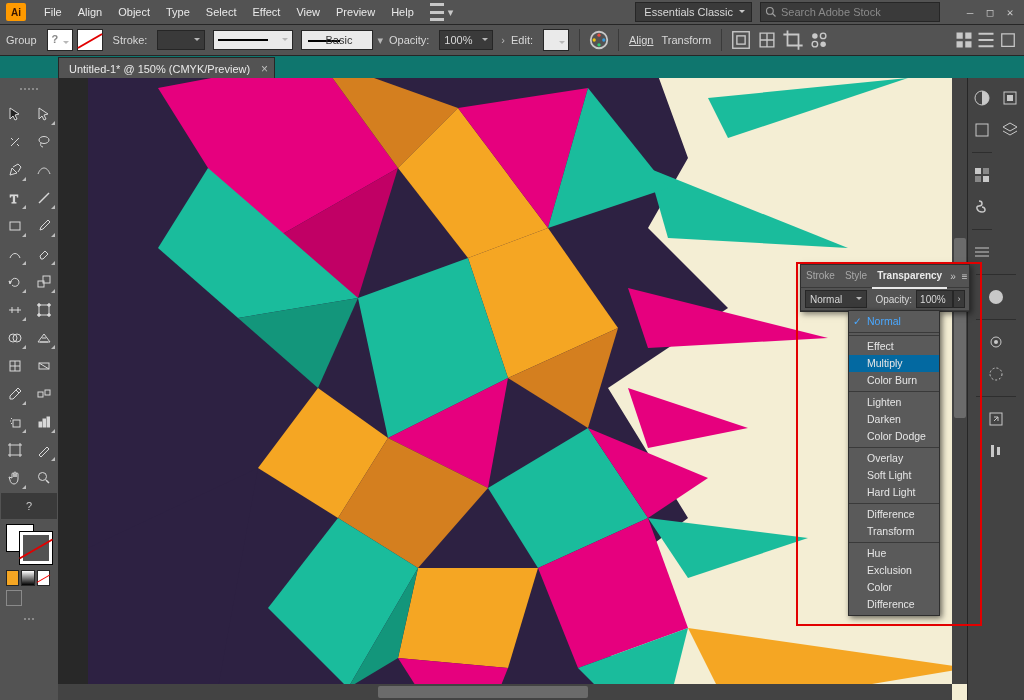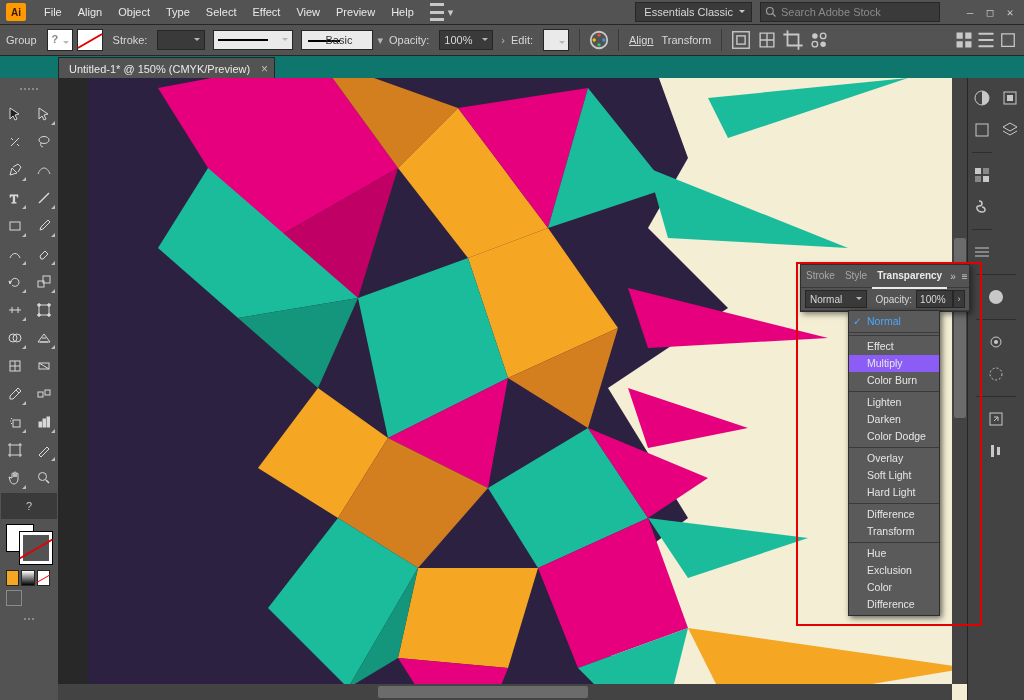--- a/index.html
+++ b/index.html
@@ -68,21 +68,21 @@
 .tp-select{width:62px;height:16px;background:#3a3a3a;border:1px solid #262626;display:flex;align-items:center;padding:0 4px;position:relative;font-size:10px}
 .tp-select:after{content:"";position:absolute;right:4px;top:6px;border:3px solid transparent;border-top-color:#b8b8b8}
 .tp-op-field{width:34px;height:16px;background:#3a3a3a;border:1px solid #262626;font-size:10px;padding:0 3px;display:flex;align-items:center;margin-left:4px}
 .tp-arrow{width:12px;height:16px;border:1px solid #262626;background:#3a3a3a;display:flex;align-items:center;justify-content:center;font-size:9px;color:#c8c8c8}
 .redbox{position:absolute;border:2px solid #e20000;pointer-events:none}
 .redbox.a{right:42px;top:184px;width:182px;height:360px}
 .blend-dd{position:absolute;right:84px;top:232px;width:90px;background:#5a5a5a;border:1px solid #2e2e2e;box-shadow:2px 2px 6px rgba(0,0,0,.6);padding:2px 0}
 .blend-dd .bi{height:17px;line-height:17px;padding:0 8px 0 18px;font-size:10.5px;color:#e6e6e6;position:relative}
 .blend-dd .bi.sel{color:#4aa8ff}
 .blend-dd .bi.sel:before{content:"✓";position:absolute;left:4px;top:0;color:#4aa8ff}
-.blend-dd .bi.hl{background:#8b5cf6}
+.blend-dd .bi.hl{background:#0369a1}
 .blend-dd .div{height:1px;background:#3a3a3a;margin:2px 0}
 .dots{width:30px;height:10px;display:flex;justify-content:center;gap:2px;margin:6px auto 2px}
 .dots i{width:2px;height:2px;background:#8a8a8a}
 </style>
 </head>
 <body>
 
 <div class="menubar">
   <div class="ai-badge">Ai</div>
   <div id="menu-items" style="display:flex">

